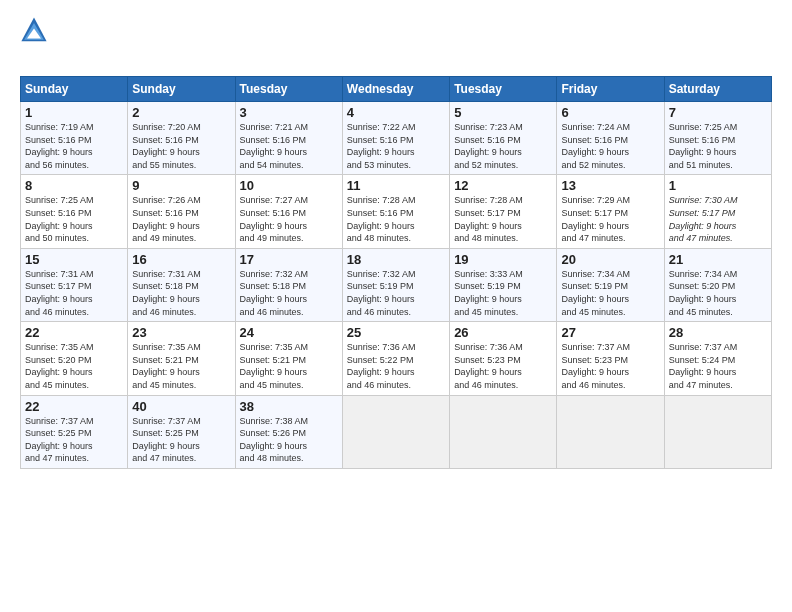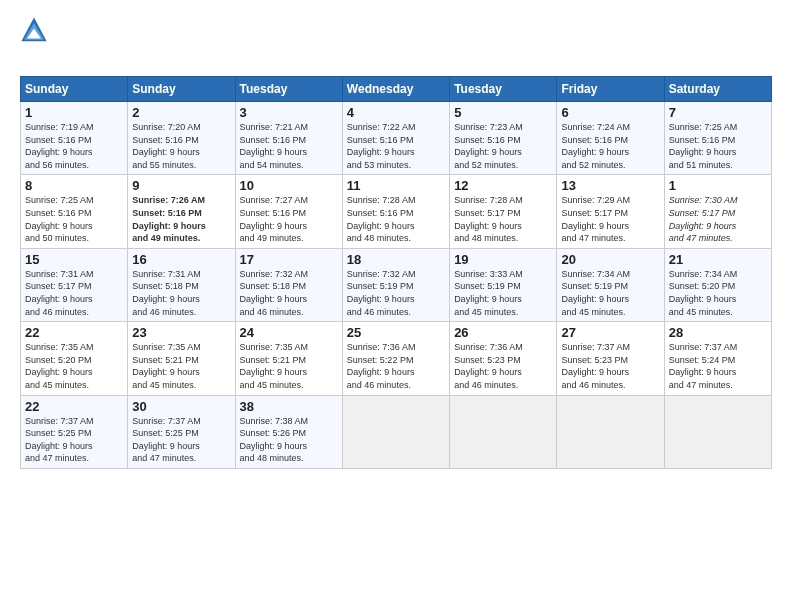--- a/index.html
+++ b/index.html
@@ -180,21 +180,21 @@
         <tr>
           <td>
             <span class="day-num">8</span>
             <div class="day-info" style="white-space: pre-line;">Sunrise: 7:25 AM
 Sunset: 5:16 PM
 Daylight: 9 hours
 and 50 minutes.</div>
           </td>
           <td>
             <span class="day-num">9</span>
-            <div class="day-info" style="white-space: pre-line; font-weight: bold;">Sunrise: 7:26 AM
+            <div class="day-info" style="white-space: pre-line;">Sunrise: 7:26 AM
 Sunset: 5:16 PM
 Daylight: 9 hours
 and 49 minutes.</div>
           </td>
           <td>
             <span class="day-num">10</span>
             <div class="day-info" style="white-space: pre-line;">Sunrise: 7:27 AM
 Sunset: 5:16 PM
 Daylight: 9 hours
 and 49 minutes.</div>
@@ -332,21 +332,21 @@
         </tr>
         <tr>
           <td>
             <span class="day-num">22</span>
             <div class="day-info" style="white-space: pre-line;">Sunrise: 7:37 AM
 Sunset: 5:25 PM
 Daylight: 9 hours
 and 47 minutes.</div>
           </td>
           <td>
-            <span class="day-num">30</span>
+            <span class="day-num">40</span>
             <div class="day-info" style="white-space: pre-line;">Sunrise: 7:37 AM
 Sunset: 5:25 PM
 Daylight: 9 hours
 and 47 minutes.</div>
           </td>
           <td>
             <span class="day-num">38</span>
             <div class="day-info" style="white-space: pre-line;">Sunrise: 7:38 AM
 Sunset: 5:26 PM
 Daylight: 9 hours

